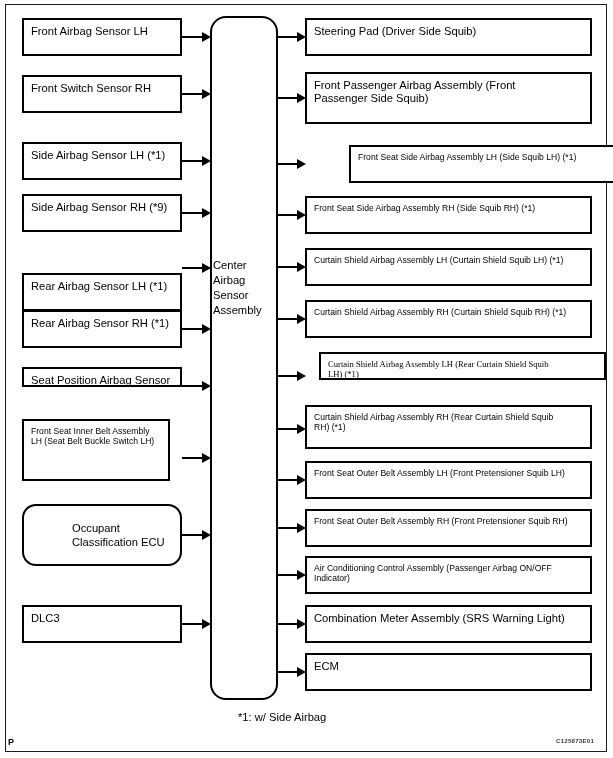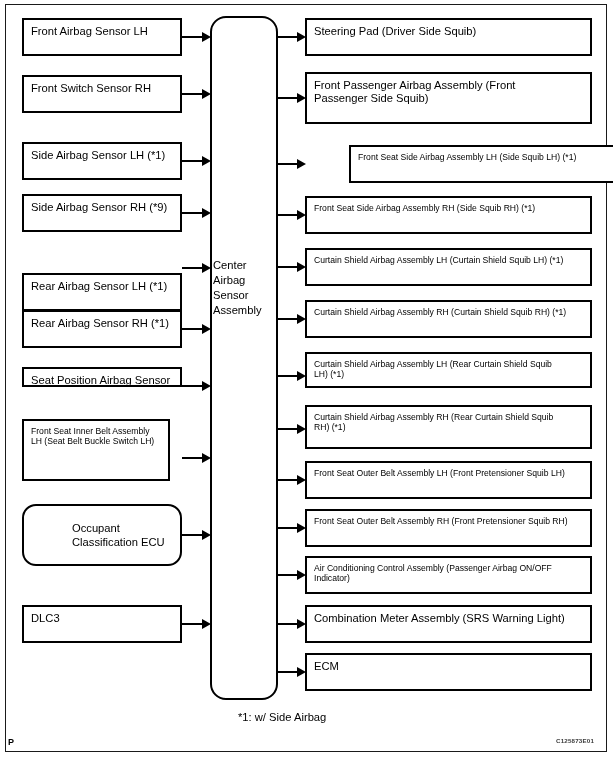--- a/index.html
+++ b/index.html
@@ -183,21 +183,21 @@
       </div>
       <div class="box right-box small" style="left: 305px; top: 196px; width: 287px; height: 38px;">
         <span class="lbl">Front Seat Side Airbag Assembly RH (Side Squib RH) (*1)</span>
       </div>
       <div class="box right-box small" style="left: 305px; top: 248px; width: 287px; height: 38px;">
         <span class="lbl">Curtain Shield Airbag Assembly LH (Curtain Shield Squib LH) (*1)</span>
       </div>
       <div class="box right-box small" style="left: 305px; top: 300px; width: 287px; height: 38px;">
         <span class="lbl">Curtain Shield Airbag Assembly RH (Curtain Shield Squib RH) (*1)</span>
       </div>
-      <div class="box right-box small" style="left: 305px; top: 352px; width: 287px; height: 36px;">
+      <div class="box right-box small" style="left: 319px; top: 352px; width: 287px; height: 28px; font-family: Liberation Serif, serif;">
         <span class="lbl">Curtain Shield Airbag Assembly LH (Rear Curtain Shield Squib
 LH) (*1)</span>
       </div>
       <div class="box right-box small" style="left: 305px; top: 405px; width: 287px; height: 44px;">
         <span class="lbl">Curtain Shield Airbag Assembly RH (Rear Curtain Shield Squib
 RH) (*1)</span>
       </div>
       <div class="box right-box small" style="left: 305px; top: 461px; width: 287px; height: 38px;">
         <span class="lbl">Front Seat Outer Belt Assembly LH (Front Pretensioner Squib LH)</span>
       </div>

